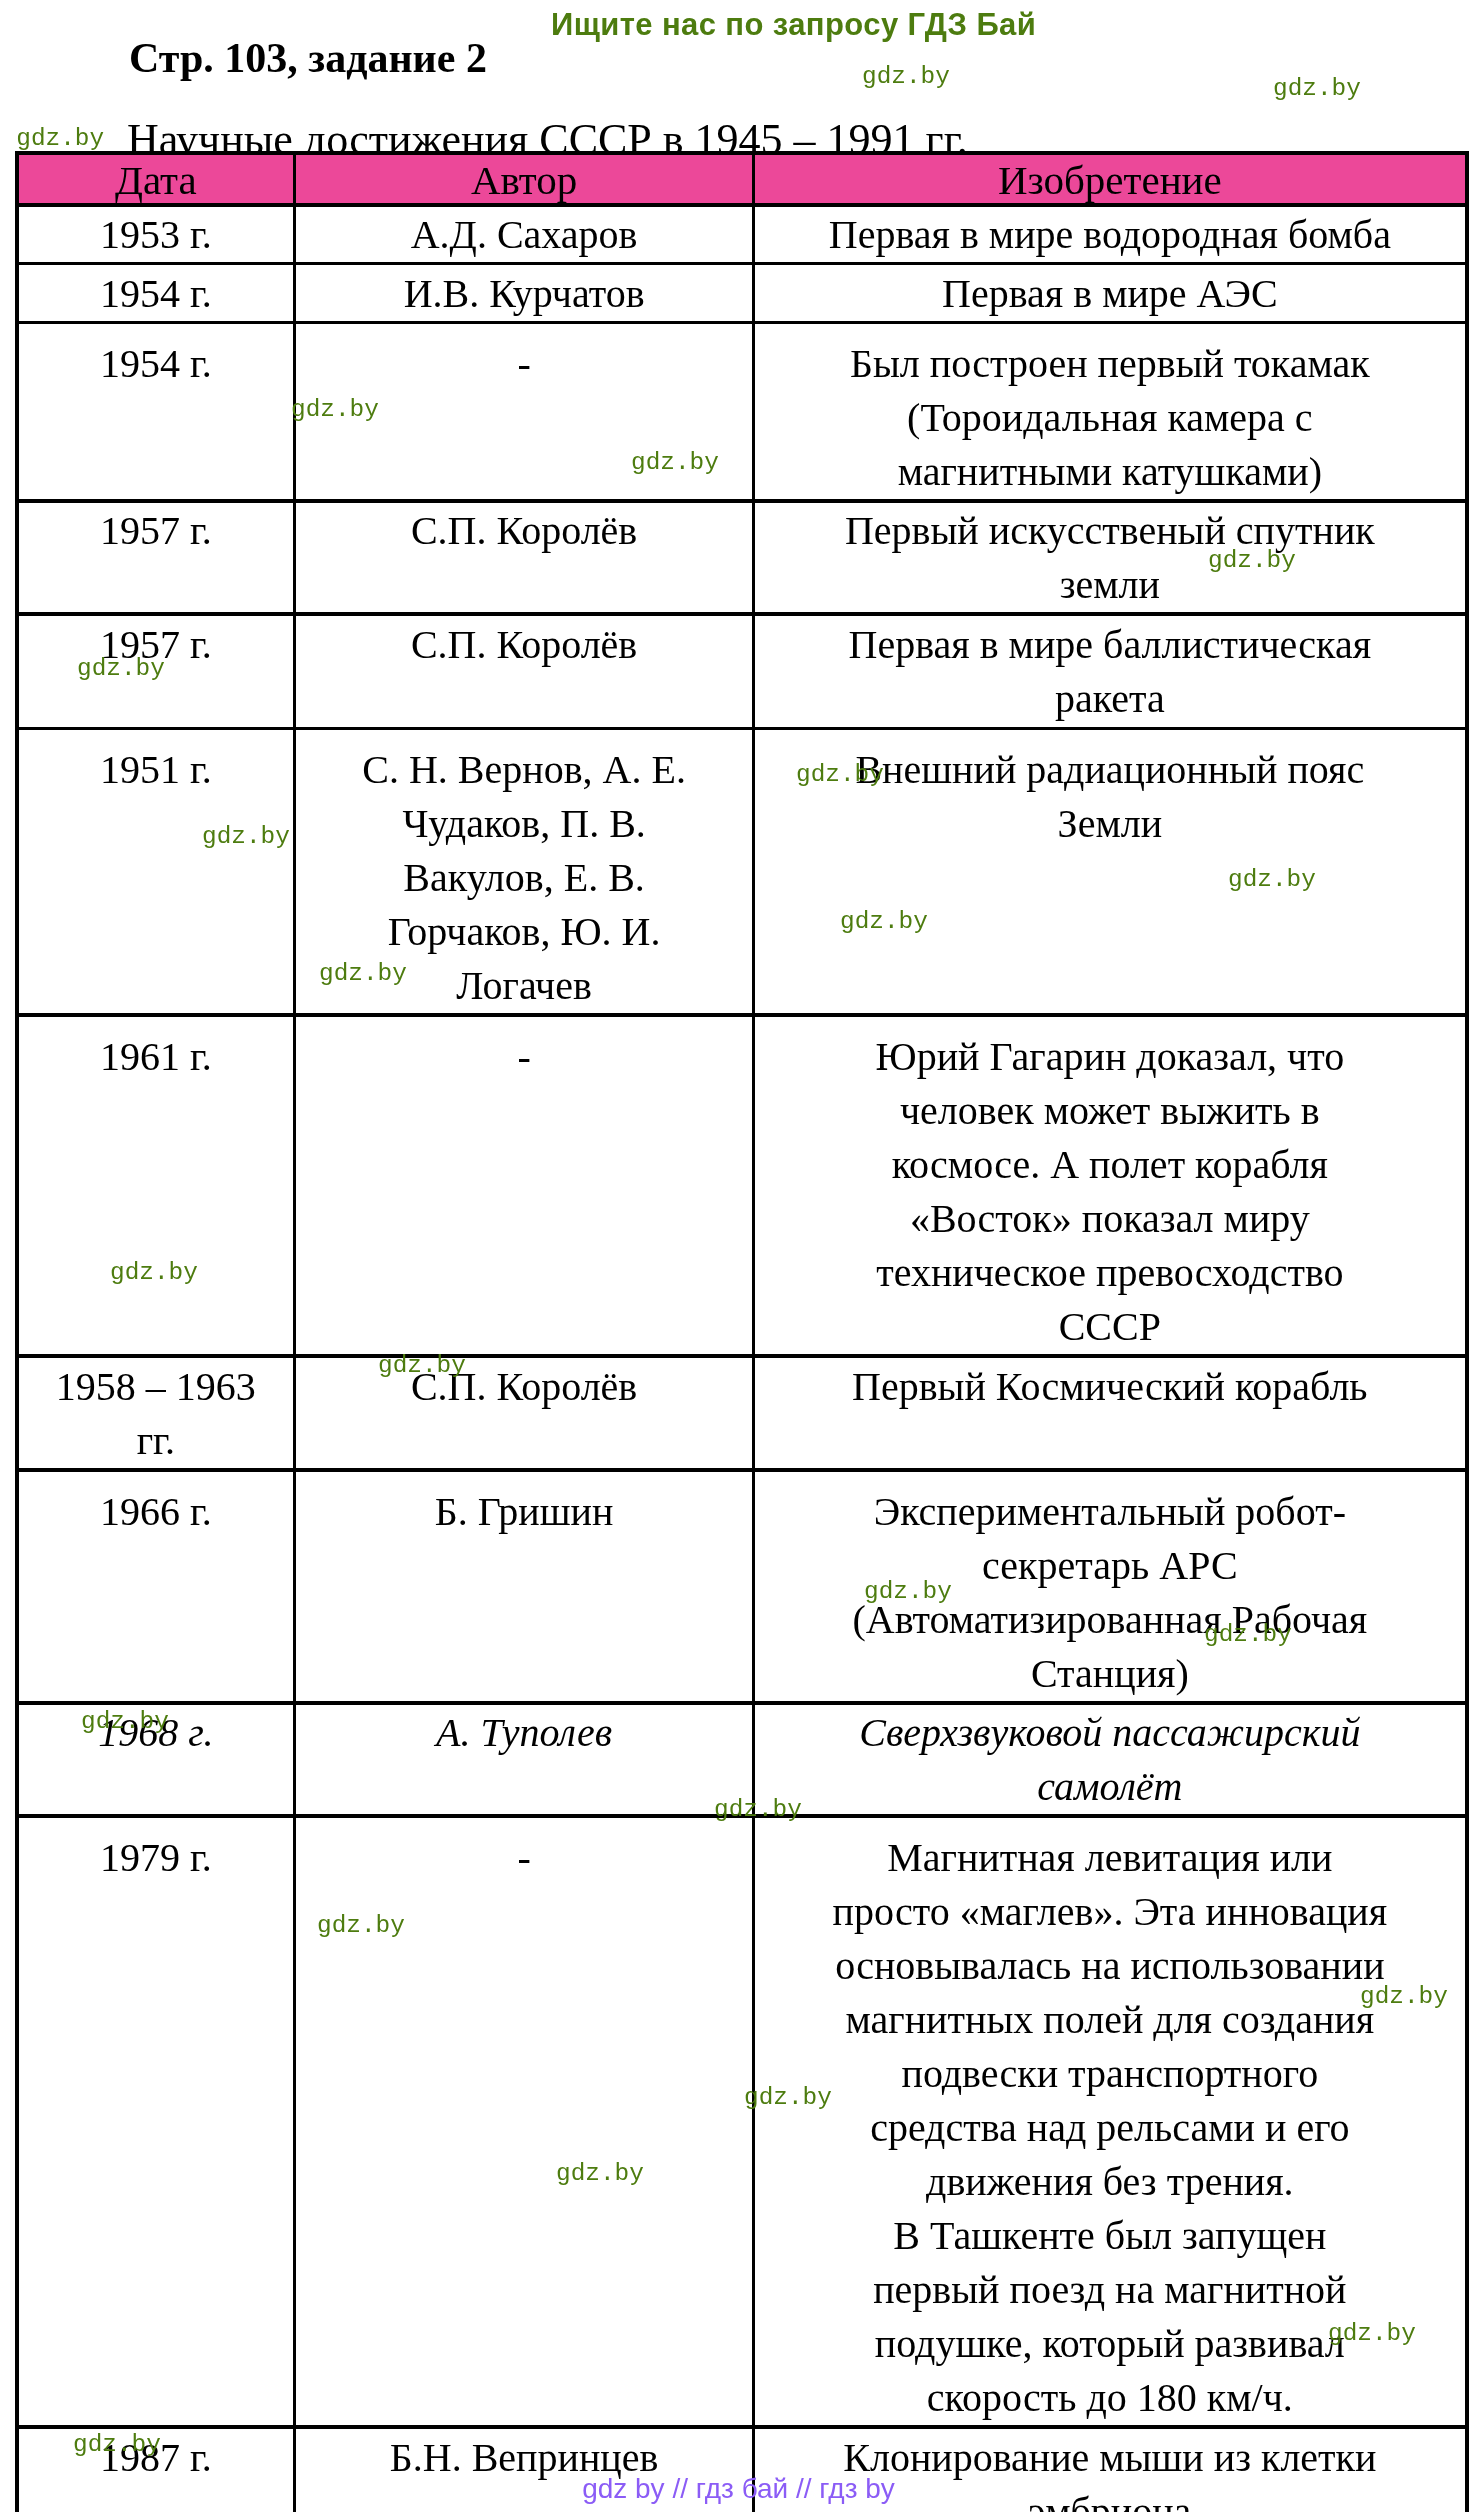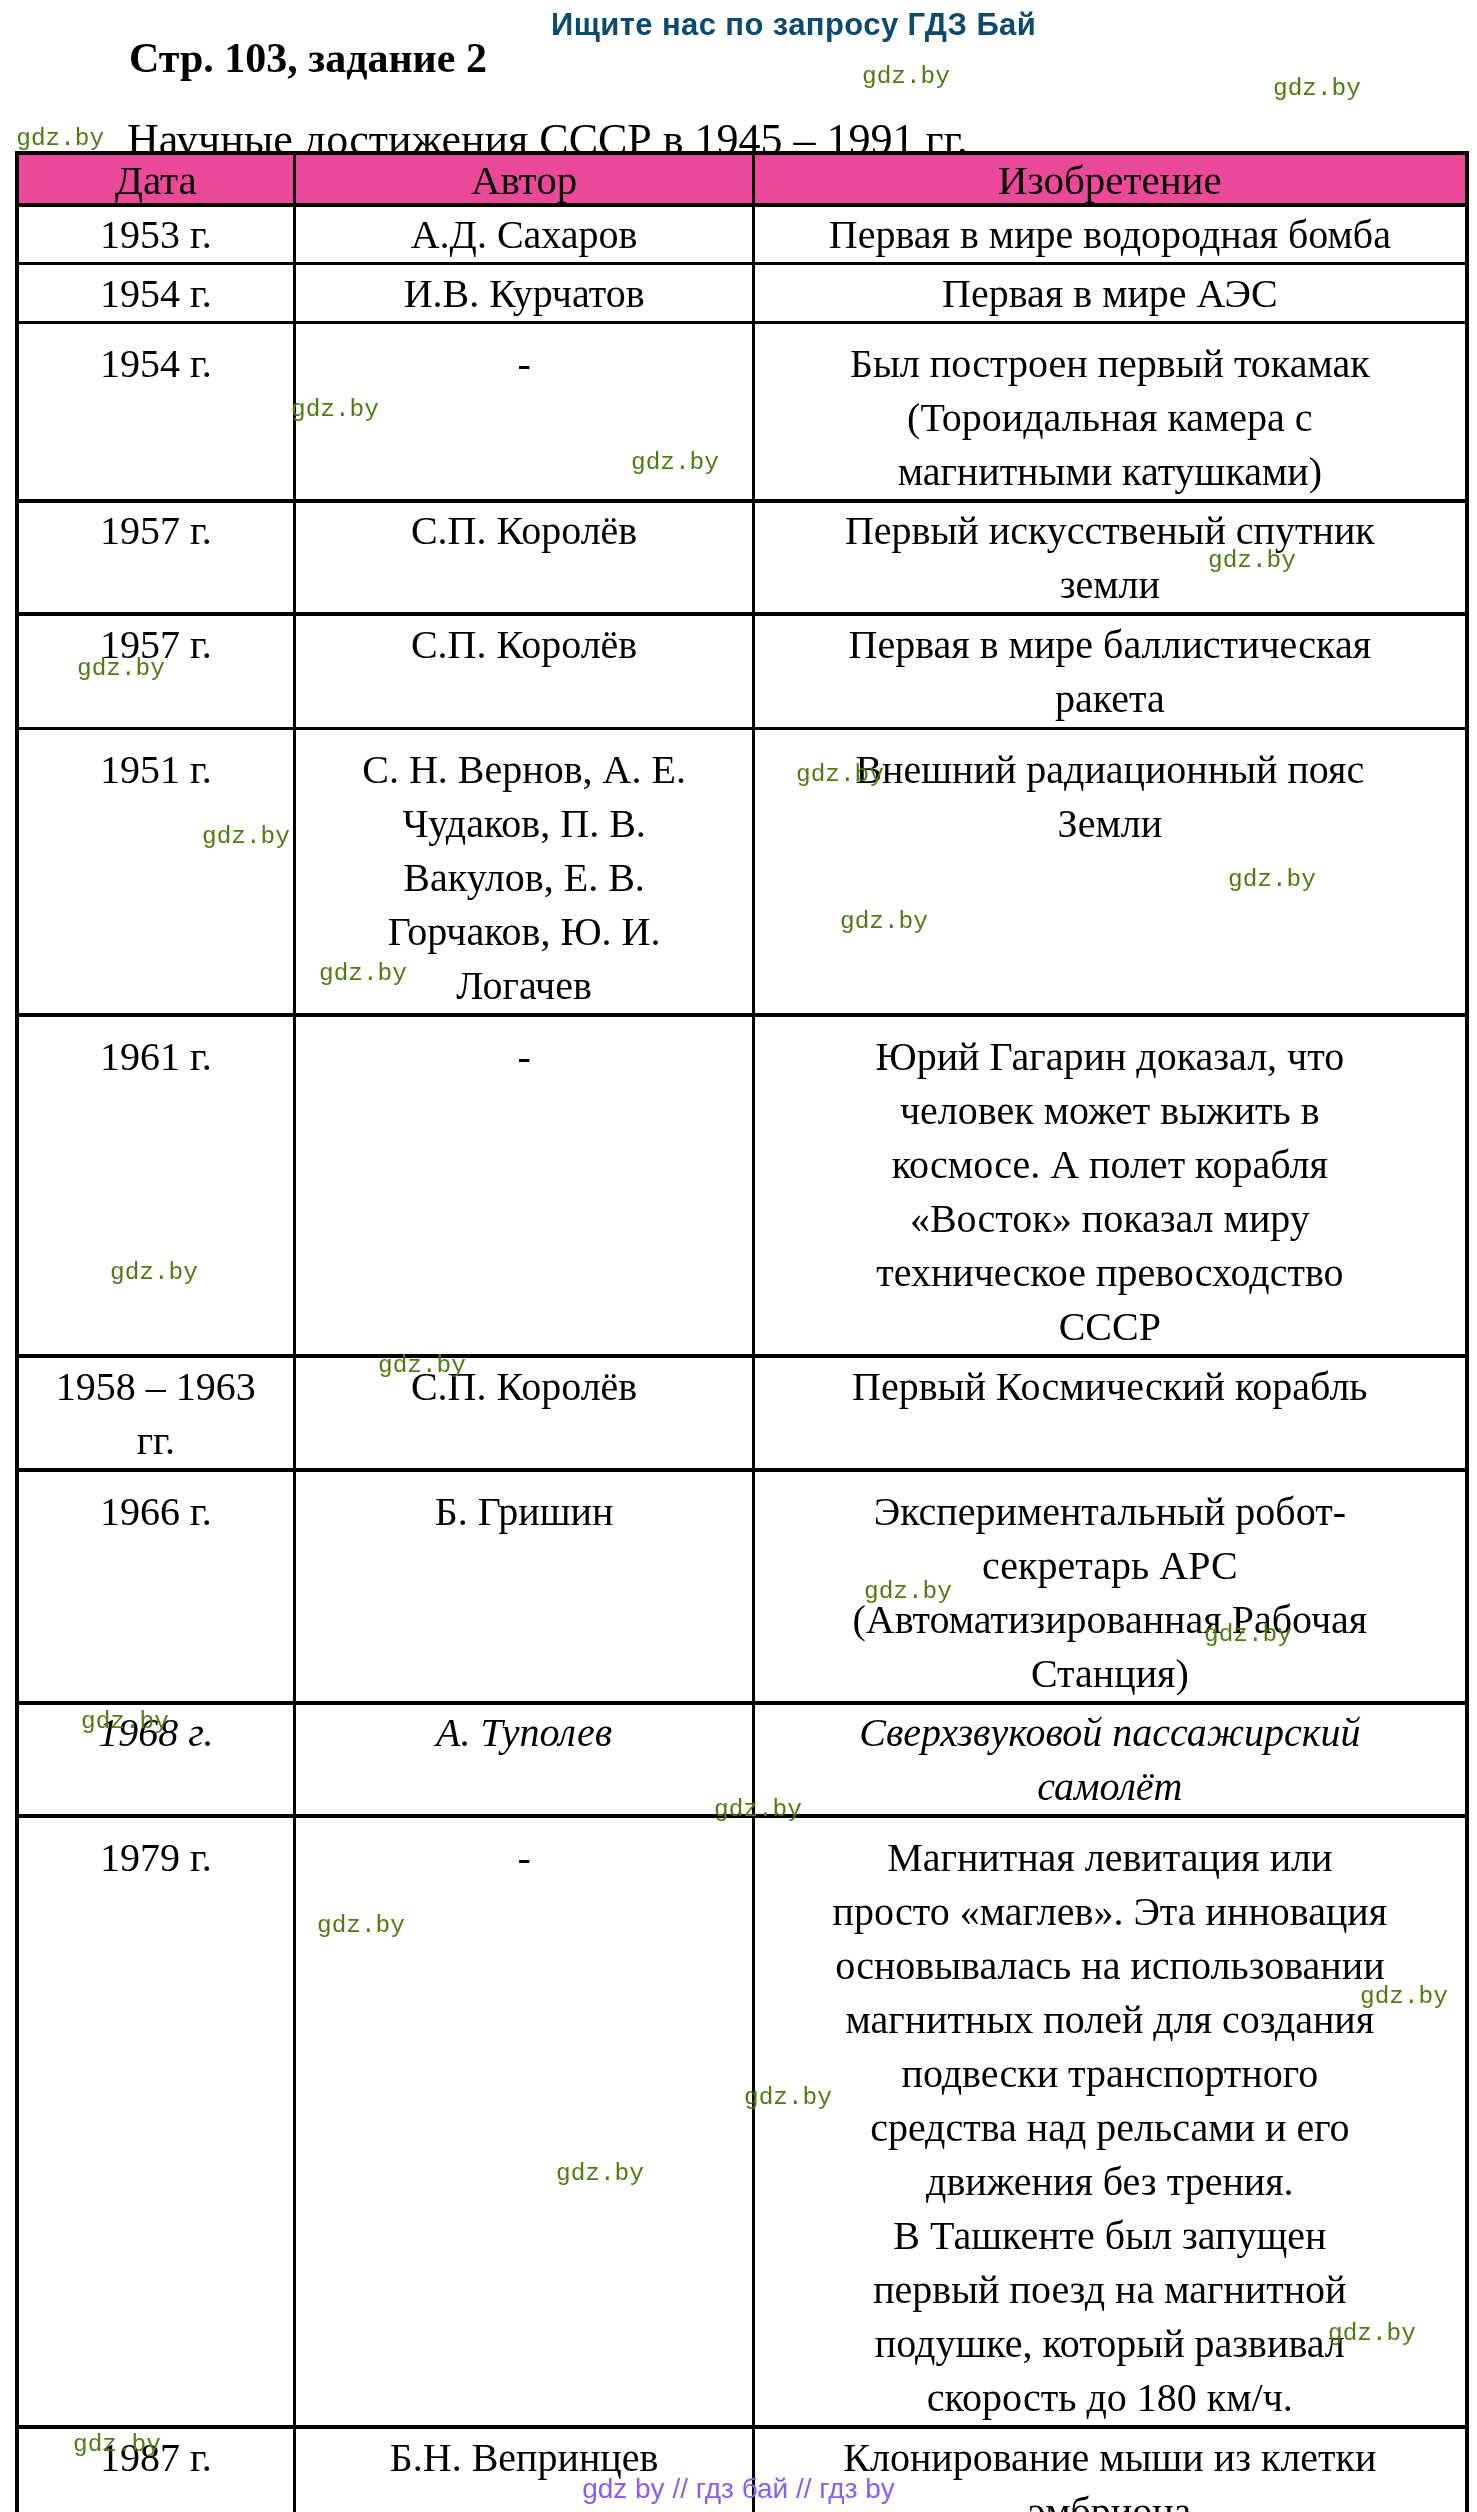--- a/index.html
+++ b/index.html
@@ -64,21 +64,21 @@
     text-align:center;
     font-family:"Liberation Sans", "DejaVu Sans", sans-serif;
     font-size:28px;
   }
 </style>
 </head>
 <body>
 
 <div class="page">
 
-  <div class="promo" style="color: #0c4a6e;">Ищите нас по запросу ГДЗ Бай</div>
+  <div class="promo" style="color: #4d7c0f;">Ищите нас по запросу ГДЗ Бай</div>
 
   <div class="task-header">Стр. 103, задание 2</div>
   <div class="doc-title">Научные достижения СССР в 1945 – 1991 гг.</div>
 
   <table class="ach">
     <colgroup>
         <col class="c-date">
         <col class="c-author">
         <col class="c-invention">
       </colgroup>

